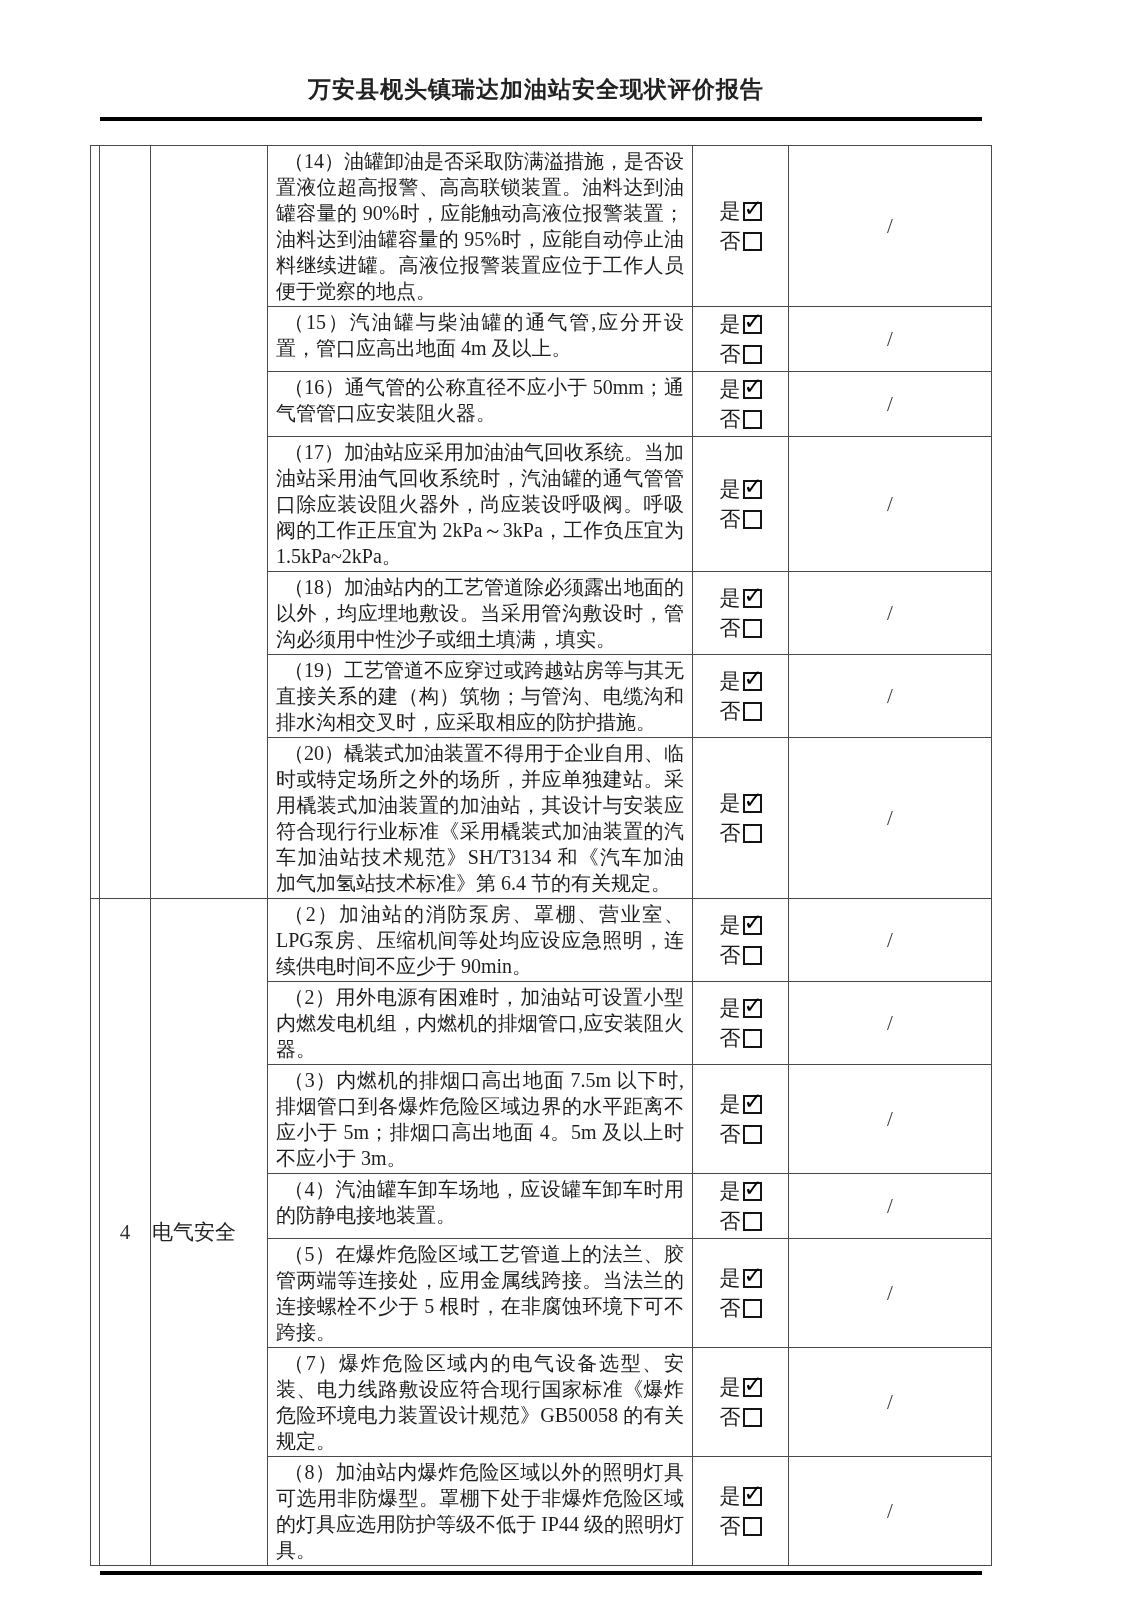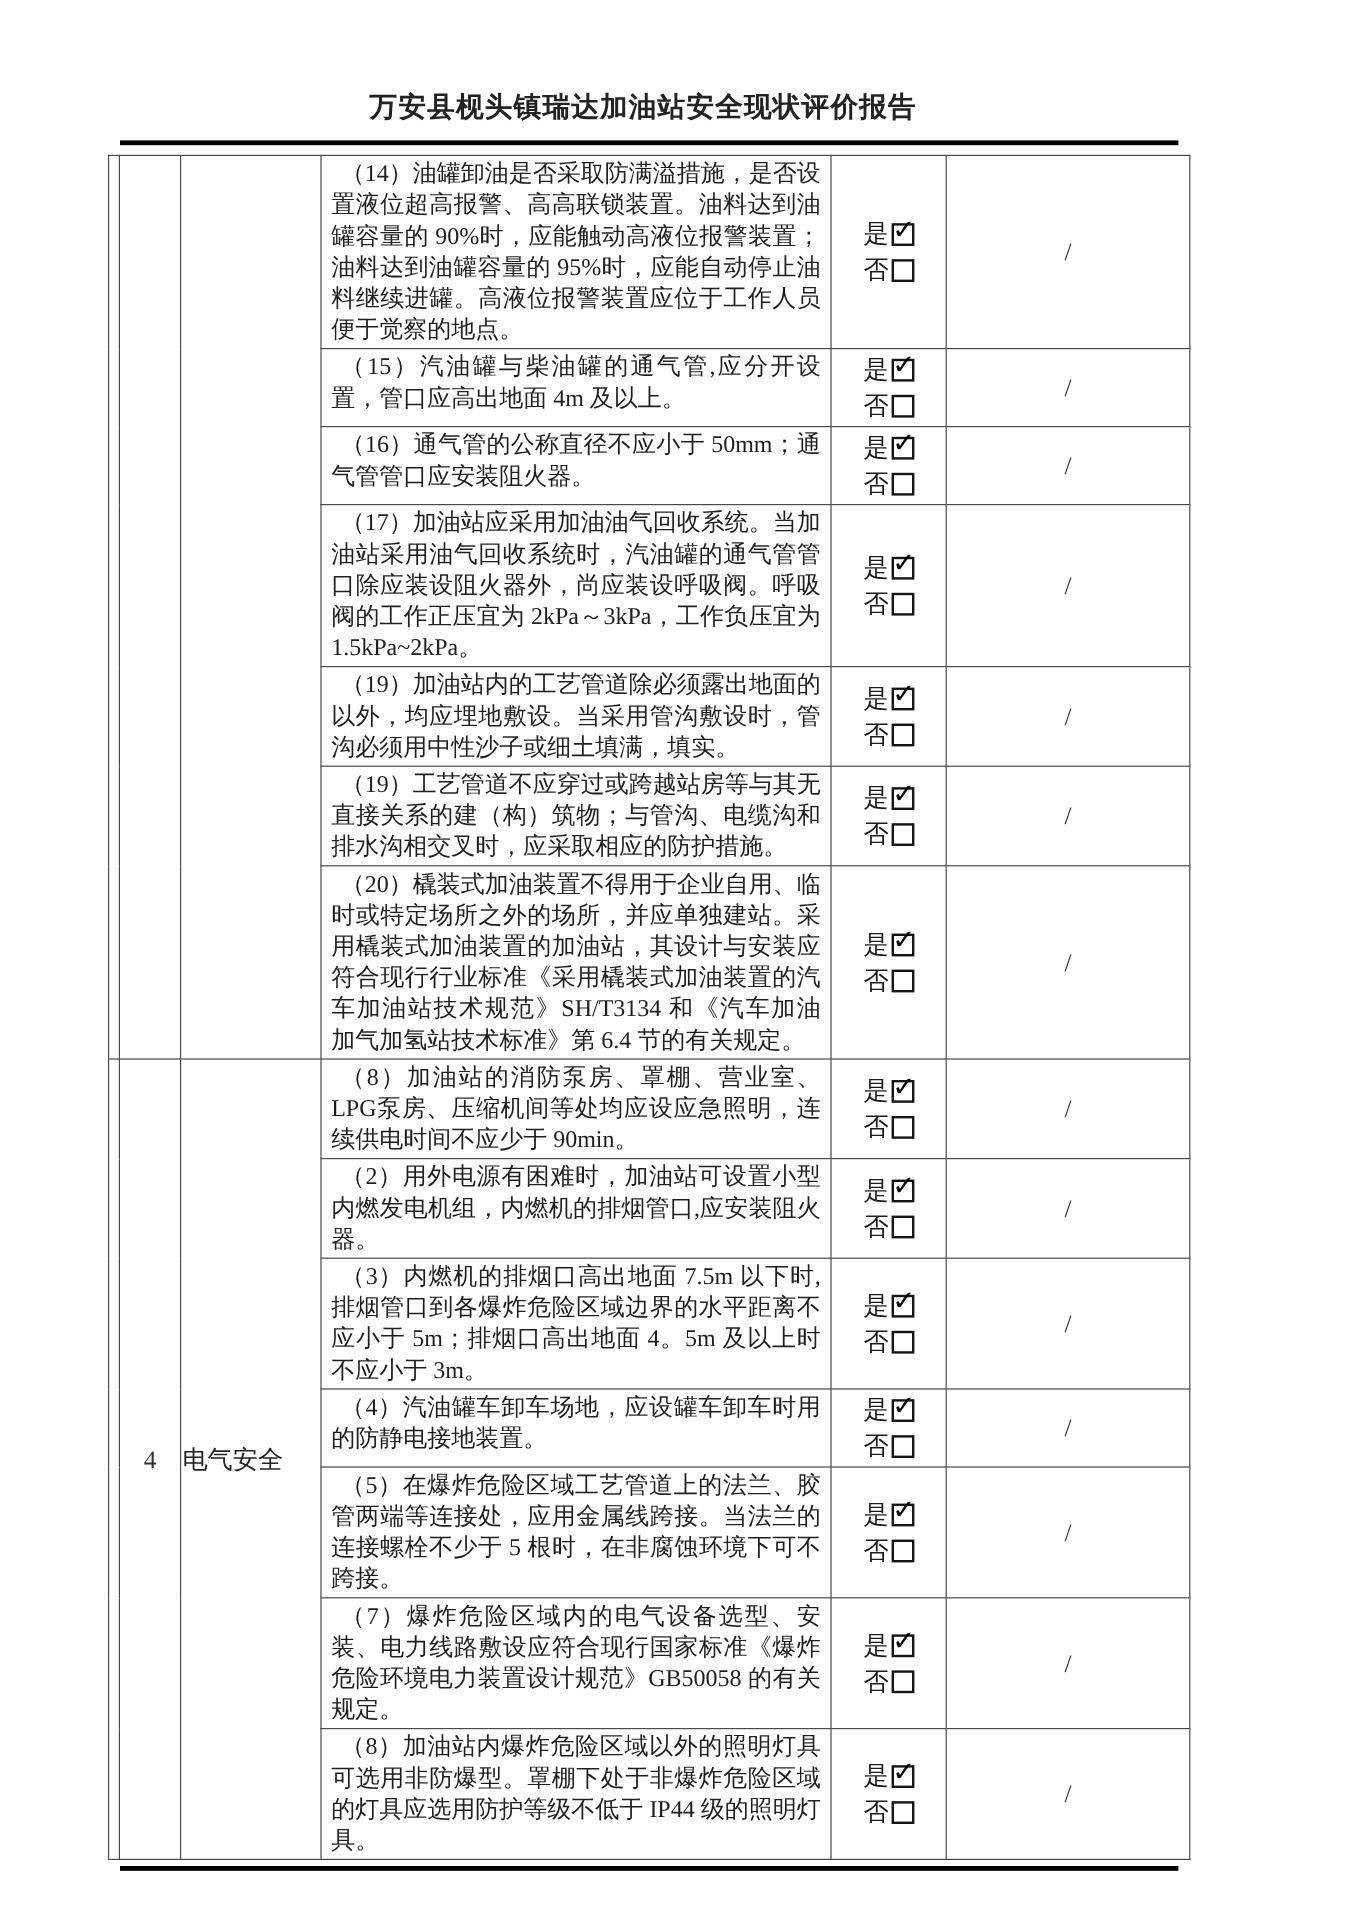--- a/index.html
+++ b/index.html
@@ -23,21 +23,21 @@
   }
   .header-rule {
     margin-left:10px; margin-top:12px;
     width:882px; height:4px;
     background:#000;
   }
   table.checklist {
     border-collapse:collapse;
     table-layout:fixed;
     width:901px;
-    margin-top:8px;
+    margin-top:24px;
     font-family:Liberation Serif, serif;
   }
   table.checklist td {
     border:1px solid #4a4a4a;
     box-sizing:border-box;
   }
   td.spacer { width:9px; padding:0; }
   td.seq {
     width:51px; text-align:center; vertical-align:middle;
     font-size:21px; color:#333;
@@ -183,21 +183,21 @@
               <span class="cb-box checked"></span>
             </div>
             <div class="result-line">
               <span>否</span>
               <span class="cb-box"></span>
             </div>
           </td>
           <td class="remark">/</td>
         </tr>
         <tr>
-          <td class="content">（19）加油站内的工艺管道除必须露出地面的以外，均应埋地敷设。当采用管沟敷设时，管沟必须用中性沙子或细土填满，填实。</td>
+          <td class="content">（18）加油站内的工艺管道除必须露出地面的以外，均应埋地敷设。当采用管沟敷设时，管沟必须用中性沙子或细土填满，填实。</td>
           <td class="result">
             <div class="result-line">
               <span>是</span>
               <span class="cb-box checked"></span>
             </div>
             <div class="result-line">
               <span>否</span>
               <span class="cb-box"></span>
             </div>
           </td>
@@ -228,21 +228,21 @@
               <span>否</span>
               <span class="cb-box"></span>
             </div>
           </td>
           <td class="remark">/</td>
         </tr>
         <tr>
           <td class="spacer" rowspan="7"></td>
           <td class="seq" rowspan="7">4</td>
           <td class="cat" rowspan="7">电气安全</td>
-          <td class="content">（8）加油站的消防泵房、罩棚、营业室、LPG泵房、压缩机间等处均应设应急照明，连续供电时间不应少于 90min。</td>
+          <td class="content">（2）加油站的消防泵房、罩棚、营业室、LPG泵房、压缩机间等处均应设应急照明，连续供电时间不应少于 90min。</td>
           <td class="result">
             <div class="result-line">
               <span>是</span>
               <span class="cb-box checked"></span>
             </div>
             <div class="result-line">
               <span>否</span>
               <span class="cb-box"></span>
             </div>
           </td>

